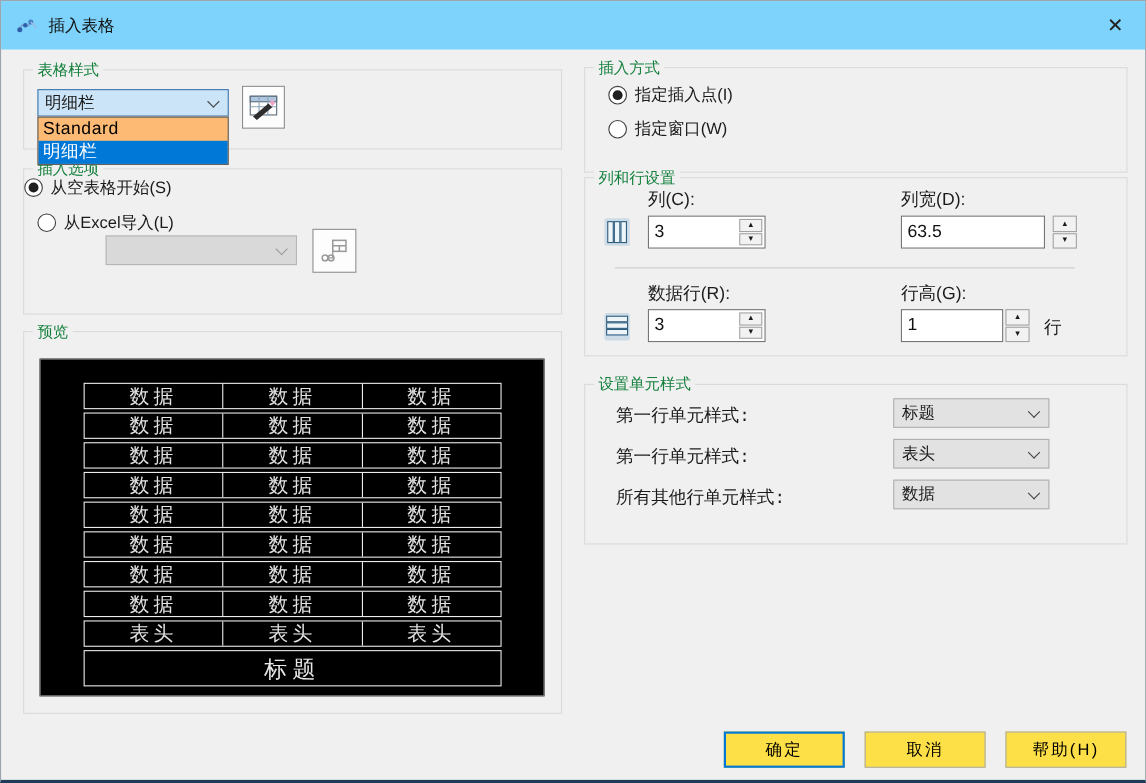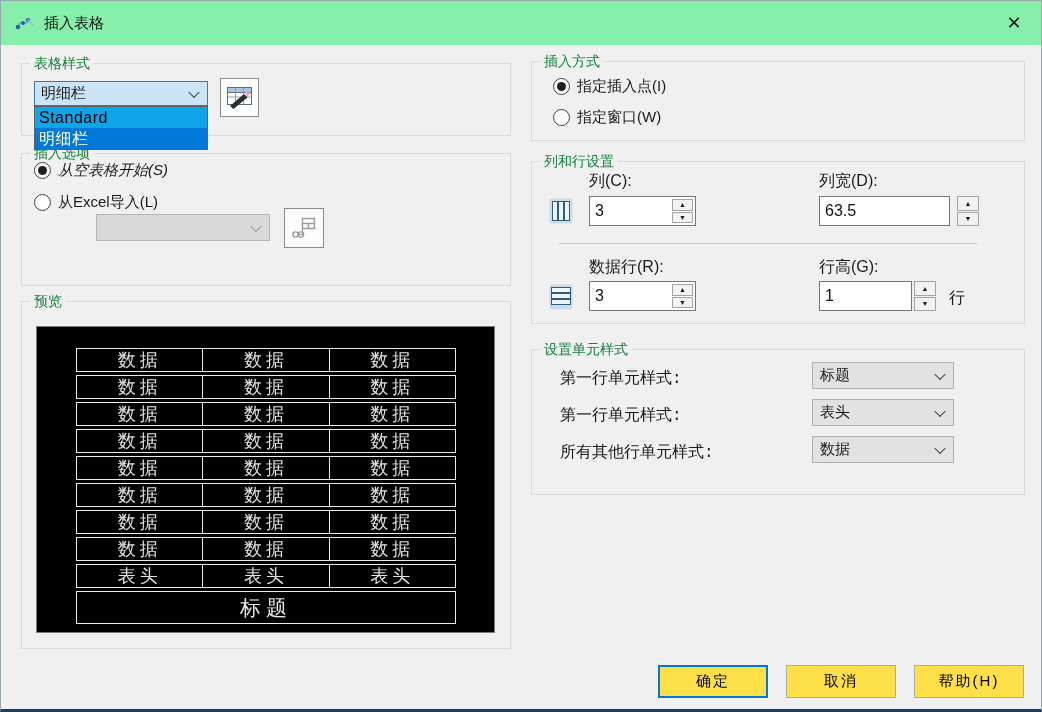--- a/index.html
+++ b/index.html
@@ -2,36 +2,36 @@
 <html><head>
 <meta charset="utf-8">
 <style>
   html,body{margin:0;padding:0;background:#c8c8c8;}
   .window{
     position:relative; width:1042px; height:712px; background:#f0f0f0;
     font-family:"Liberation Sans", sans-serif; color:#1a1a1a;
     border:1px solid #9aa5ad; border-bottom:3px solid #1e3c5a; box-sizing:border-box;
     overflow:hidden;
   }
-  .titlebar{position:absolute;left:0;top:0;right:0;height:44px;background:#86efac;display:flex;align-items:center;}
+  .titlebar{position:absolute;left:0;top:0;right:0;height:44px;background:#7dd3fc;display:flex;align-items:center;}
   .app-icon{margin-left:13px;width:22px;height:22px;}
   .title-text{margin-left:8px;font-size:15px;color:#111;}
   .close-btn{position:absolute;right:8px;top:6px;width:38px;height:32px;display:flex;align-items:center;justify-content:center;font-size:18px;font-weight:300;color:#222;cursor:pointer;}
   .gb{position:absolute;border:1px solid #dadada;box-sizing:border-box;}
   .gb-label{position:absolute;top:-9px;left:8px;background:#f0f0f0;padding:0 4px;font-size:14px;color:#15803d;white-space:nowrap;}
   
   .combo{position:absolute;box-sizing:border-box;font-size:15px;}
   .combo .val{position:absolute;left:6px;top:0;bottom:0;display:flex;align-items:center;}
   .chev{position:absolute;right:9px;top:50%;width:7px;height:7px;border-left:1px solid #444;border-bottom:1px solid #444;transform:translateY(-70%) rotate(-45deg);}
   .combo-style{left:33px;top:80px;width:174px;height:25px;background:#cce4f7;border:1px solid #3c76ad;}
   .combo-excel{left:95px;top:213px;width:174px;height:27px;background:#d9d9d9;border:1px solid #b5b5b5;color:#7a7a7a;}
   .combo-excel .chev{border-color:#9a9a9a;}
   .sel{position:absolute;left:810px;width:142px;height:27px;background:#e2e2e2;border:1px solid #b0b0b0;box-sizing:border-box;font-size:15px;}
   
-  .dropdown{position:absolute;left:33px;top:105px;width:174px;background:#0ea5e9;border:1px solid #5f5f5f;z-index:40;box-sizing:border-box;}
+  .dropdown{position:absolute;left:33px;top:105px;width:174px;background:#fdba74;border:1px solid #5f5f5f;z-index:40;box-sizing:border-box;}
   .dd-item{height:21px;line-height:21px;padding-left:4px;font-size:16px;color:#000;letter-spacing:.5px;}
   .dd-item.hl{background:#0078d7;color:#fff;}
   
   .tool-btn{position:absolute;background:#fdfdfd;border:1px solid #8d8d8d;display:flex;align-items:center;justify-content:center;box-sizing:border-box;cursor:pointer;}
   
   .radio-row{position:absolute;display:flex;align-items:center;}
   .radio{width:17px;height:17px;border:1px solid #3f3f3f;border-radius:50%;background:#fff;position:relative;box-sizing:border-box;flex:none;}
   .radio.on:after{content:"";position:absolute;left:3px;top:3px;width:9px;height:9px;border-radius:50%;background:#1f1f1f;}
   .radio-label{margin-left:7px;font-size:15px;}
   
@@ -92,21 +92,21 @@
   </div>
 
   <div class="dropdown" id="style-dropdown">
       <div class="dd-item">Standard</div>
       <div class="dd-item hl">明细栏</div>
     </div>
 
   <div class="gb" style="left:20px;top:152px;width:490px;height:133px;padding-left:28px;">
     <span class="gb-label">插入选项</span>
   </div>
-  <div class="radio-row" style="left:33px;top:160px;font-style:italic;">
+  <div class="radio-row" style="left:21px;top:160px;">
     <span class="radio on"></span>
     <span class="radio-label">从空表格开始(S)</span>
   </div>
   <div class="radio-row" style="left:33px;top:192px;">
     <span class="radio"></span>
     <span class="radio-label">从Excel导入(L)</span>
   </div>
   <div class="combo combo-excel">
     <span class="val"></span>
     <span class="chev"></span>
@@ -169,21 +169,21 @@
         </div>
         <div class="prow">
           <div class="pcell ph">表头</div>
           <div class="pcell ph">表头</div>
           <div class="pcell ph">表头</div>
         </div>
         <div class="ptitle">标题</div>
       </div>
   </div>
 
-  <div class="gb" style="left:530px;top:60px;width:494px;height:80px;padding-left:33px;">
+  <div class="gb" style="left:530px;top:60px;width:494px;height:96px;padding-left:33px;">
     <span class="gb-label">插入方式</span>
   </div>
   <div class="radio-row" style="left:552px;top:76px;">
     <span class="radio on"></span>
     <span class="radio-label">指定插入点(I)</span>
   </div>
   <div class="radio-row" style="left:552px;top:107px;">
     <span class="radio"></span>
     <span class="radio-label">指定窗口(W)</span>
   </div>

